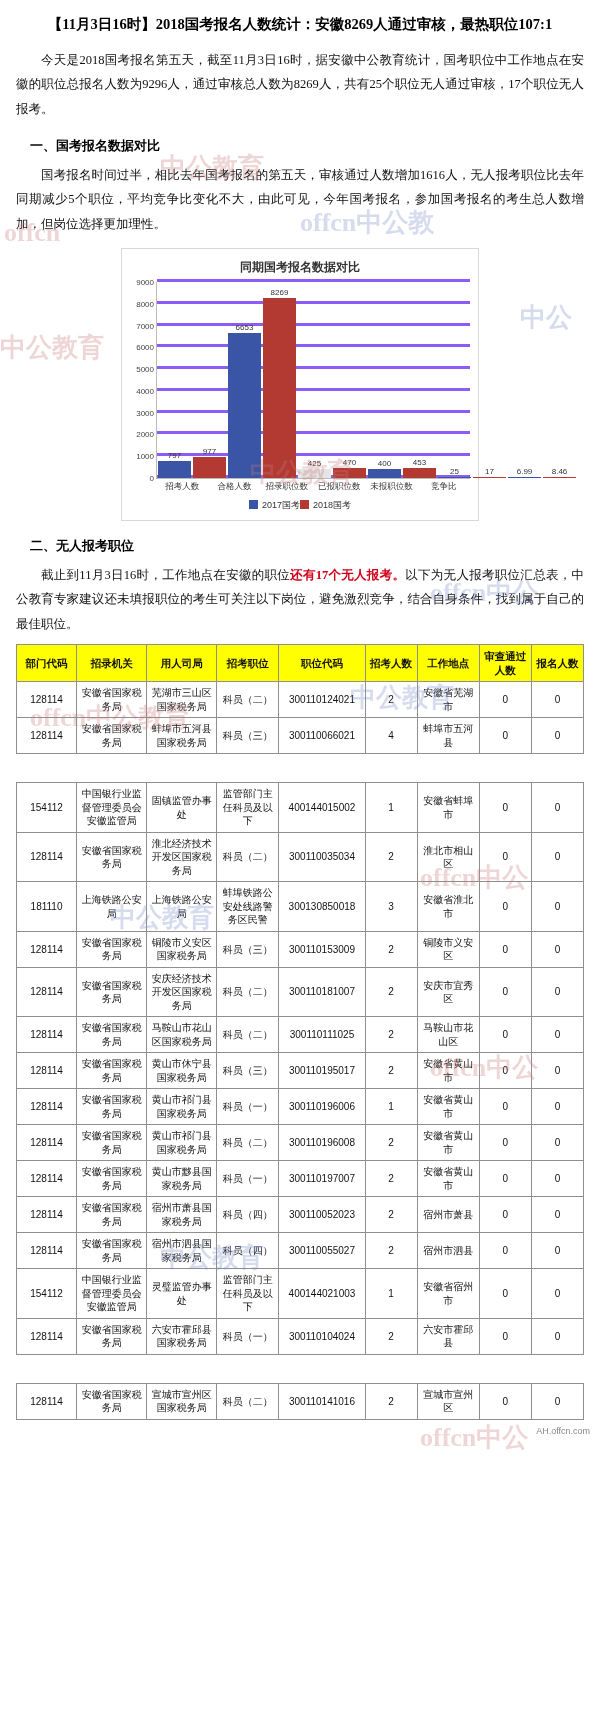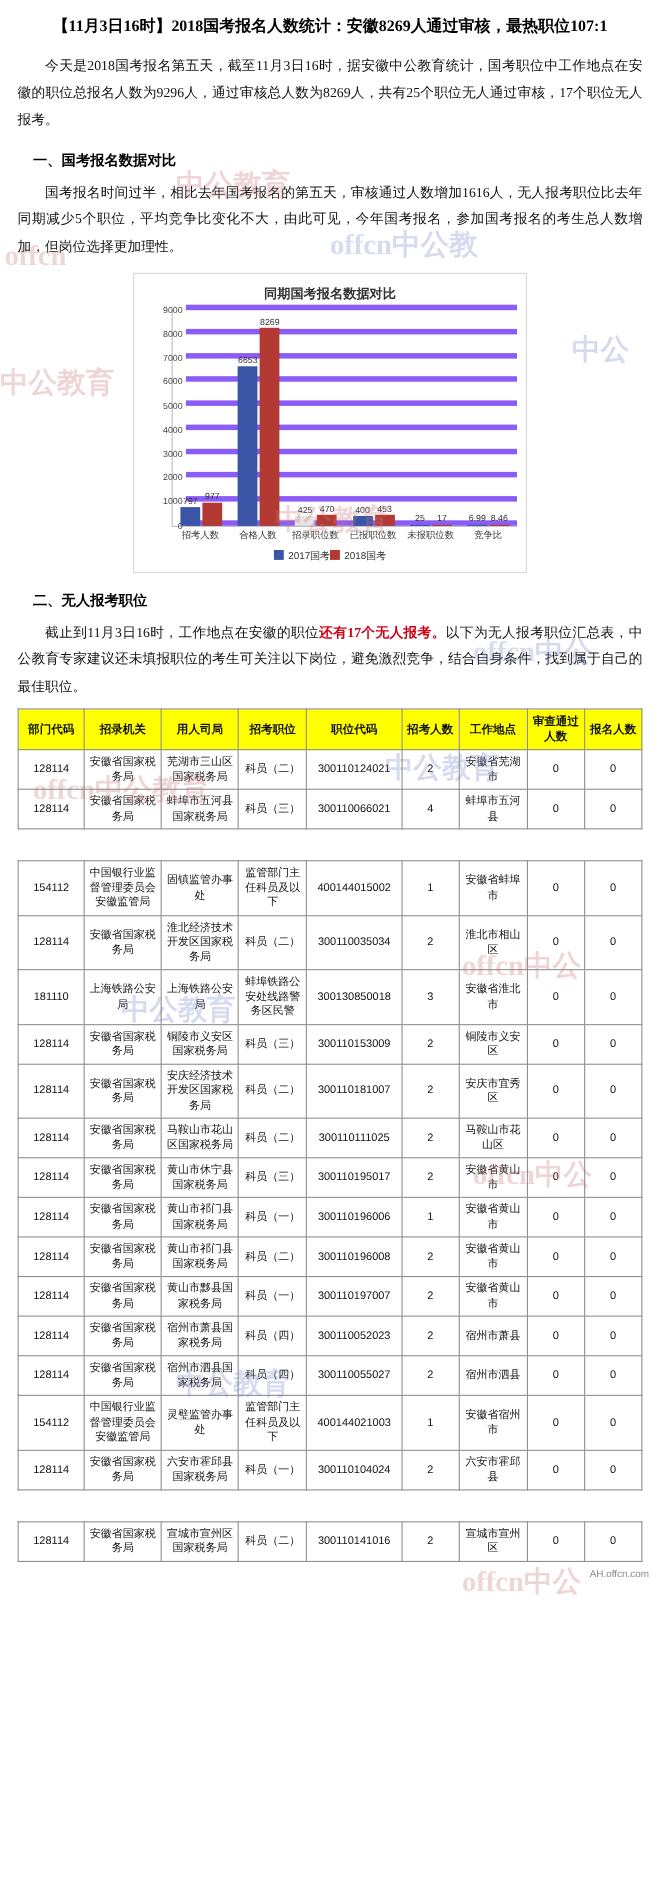--- a/index.html
+++ b/index.html
@@ -55,21 +55,21 @@
     margin:4px 0 6px 0;
   }
   .plot{
     position:relative;
     height:196px;
     margin:0 4px 0 30px;
     border-left:1px solid #bbb;
     border-bottom:1px solid #bbb;
   }
   .gridline{
-    position:absolute;left:12px;right:0;border-top:5px solid #8b5cf6;
+    position:absolute;left:0;right:0;border-top:3px solid #8b5cf6;
   }
   .ytick{
     position:absolute;
     right:100%;
     margin-right:3px;
     transform:translateY(-50%);
     font-size:8px;
     color:#444;
     white-space:nowrap;
   }
@@ -81,21 +81,21 @@
   }
   .grp{
     display:flex;
     align-items:flex-end;
     justify-content:center;
     height:100%;
     position:relative;
     flex:1;
   }
   .bar{
-    width:18px;
+    width:33px;
     margin:0 1px;
     position:relative;
   }
   .bar.b2017{background:#3a55a5;}
   .bar.b2018{background:#b23a33;}
   .bar .val{
     position:absolute;
     bottom:100%;
     left:50%;
     transform:translateX(-50%);

